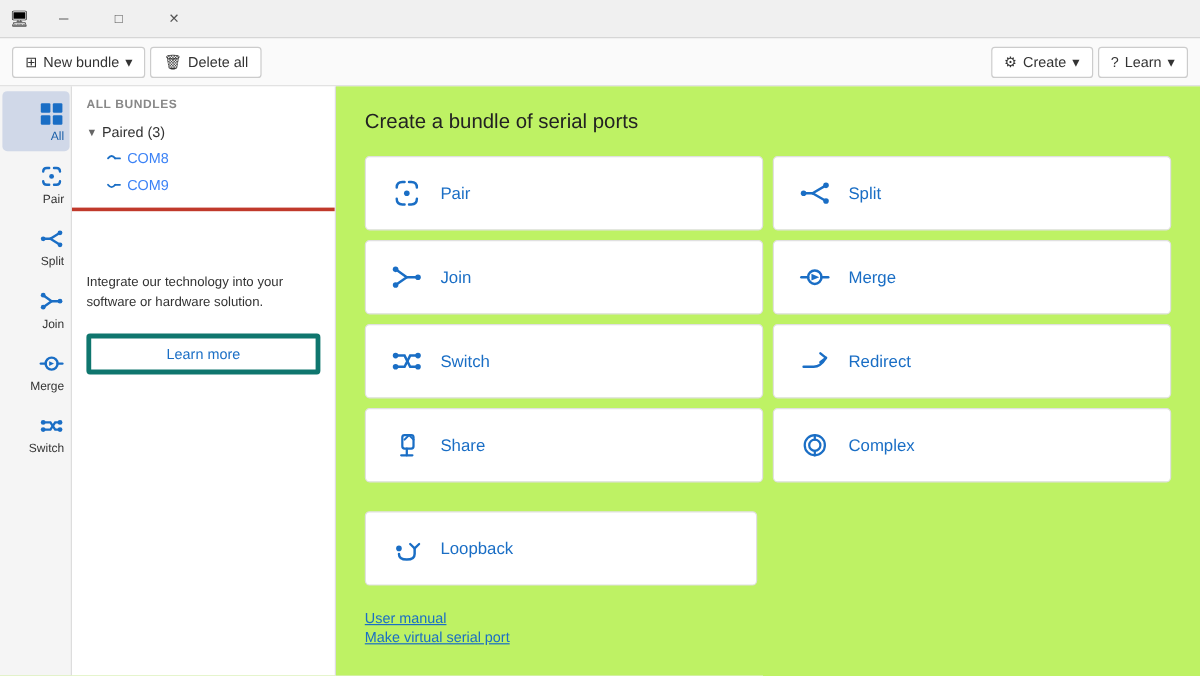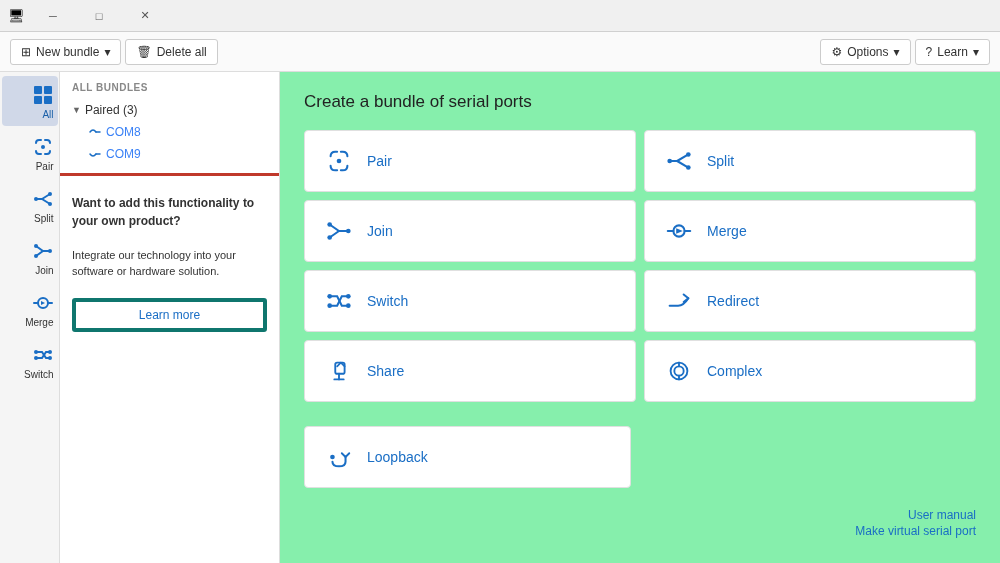--- a/index.html
+++ b/index.html
@@ -124,21 +124,21 @@
       background: white;
       border-radius: 3px;
       text-align: center;
       cursor: pointer;
       font-size: 12px;
     }
 
     
     .content-area {
       flex: 1;
-      background: #86efac;
+      background: #bef264;
       padding: 20px 24px;
       overflow-y: auto;
     }
     .content-title {
       font-size: 17px;
       font-weight: 400;
       color: #222;
       margin-bottom: 18px;
     }
 
@@ -168,24 +168,24 @@
     
     .useful-title {
       font-size: 15px;
       font-weight: 400;
       color: #222;
       margin-bottom: 8px;
     }
     .useful-link {
       color: #1a6ec5;
       font-size: 12px;
+      text-decoration: underline;
       cursor: pointer;
       display: block;
       margin-bottom: 2px;
-      text-align: right;
     }
 
     
     .chevron { font-size: 9px; color: #666; }
   </style>
 </head>
 <body>
 
 <div class="title-bar">
   <span class="title-bar-icon">🖥</span>
@@ -203,21 +203,21 @@
     <span>▾</span>
   </button>
   <button class="toolbar-btn">
     <span>🗑</span>
     <span>Delete all</span>
   </button>
   <div class="toolbar-spacer"></div>
   <div class="toolbar-right">
     <button class="toolbar-btn">
       <span>⚙</span>
-      <span>Options</span>
+      <span>Create</span>
       <span>▾</span>
     </button>
     <button class="toolbar-btn">
       <span>?</span>
       <span>Learn</span>
       <span>▾</span>
     </button>
   </div>
 </div>
 
@@ -307,21 +307,20 @@
     </div>
     <div class="tree-item tree-child">
       <svg width="14" height="14" viewBox="0 0 14 14">
         <path d="M2 7 Q5 11 8 7" stroke="#1a6ec5" stroke-width="1.5" fill="none" stroke-linecap="round"></path>
         <path d="M8 7 L12 7" stroke="#1a6ec5" stroke-width="1.5" fill="none" stroke-linecap="round"></path>
       </svg>
       <span>COM9</span>
     </div>
     <div class="divider-red"></div>
     <div class="promo-box">
-      <strong>Want to add this functionality to your own product?</strong>
       <br><br>
       <span>Integrate our technology into your software or hardware solution.</span>
     </div>
     <button class="learn-more-btn">Learn more</button>
   </div>
 
   <div class="content-area">
     <div class="content-title">Create a bundle of serial ports</div>
 
     <div class="cards-grid">

